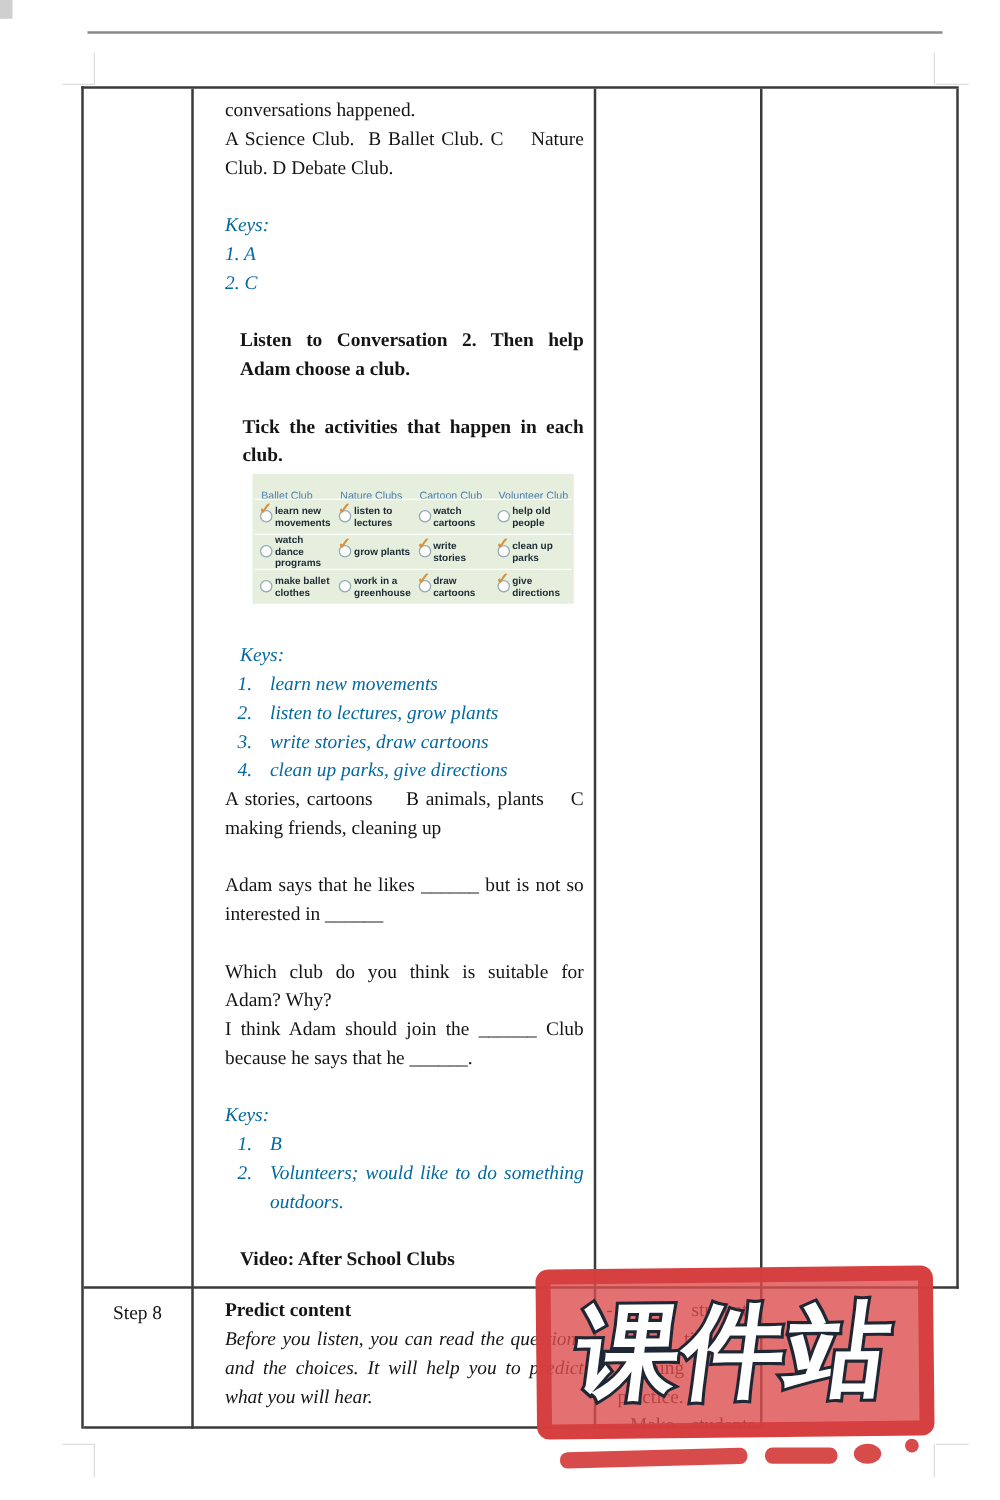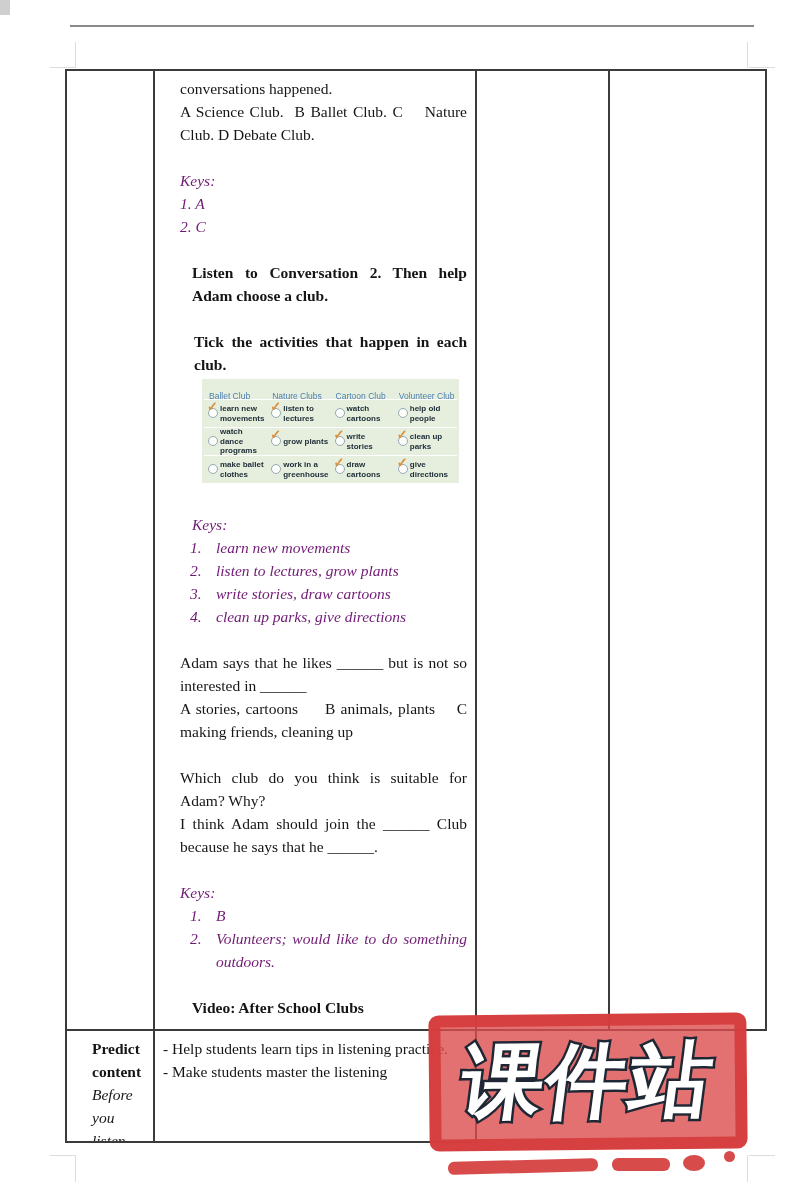--- a/index.html
+++ b/index.html
@@ -11,21 +11,21 @@
   .mark{position:absolute;background:#dcdcdc;}
   
   .doc-table{position:absolute;left:65px;top:69px;display:grid;
              grid-template-columns:88px 322px 133px 157px;
              grid-template-rows:960px 112px;
              border-left:2px solid #3b3b3b;border-top:2px solid #3b3b3b;}
   .cell{box-sizing:border-box;border-right:2px solid #3b3b3b;border-bottom:2px solid #3b3b3b;
         font-size:15.5px;line-height:23px;overflow:hidden;}
   .cell-content{padding:6px 8px 0 25px;}
   .para{text-align:justify;}
-  .red{color:#701a75;font-style:italic;}
+  .red{color:#0369a1;font-style:italic;}
   .bold{font-weight:bold;}
   .mt23{margin-top:23px;}
   .mt30{margin-top:30px;}
   .ind12{margin-left:12px;}
   .ind14{margin-left:14px;}
   .key-item{display:flex;margin-left:10px;}
   .key-num{flex:0 0 26px;}
   .key-text{flex:1;text-align:justify;}
   
   .acttable{margin:3px 0 0 22px;width:257px;height:104px;background:#e6eedd;
@@ -172,22 +172,22 @@
         <div class="key-item">
             <span class="key-num">3.</span>
             <span class="key-text">write stories, draw cartoons</span>
           </div>
         <div class="key-item">
             <span class="key-num">4.</span>
             <span class="key-text">clean up parks, give directions</span>
           </div>
       </div>
 
+      <div class="para">A stories, cartoons &nbsp; &nbsp; B animals, plants &nbsp;&nbsp; C making friends, cleaning up</div>
       <div class="para mt23">Adam says that he likes ______ but is not so interested in ______</div>
-      <div class="para">A stories, cartoons &nbsp; &nbsp; B animals, plants &nbsp;&nbsp; C making friends, cleaning up</div>
 
       <div class="para mt23">Which club do you think is suitable for Adam? Why?</div>
       <div class="para">I think Adam should join the ______ Club because he says that he ______.</div>
 
       <div class="red mt23">
         <div>Keys:</div>
         <div class="key-item">
             <span class="key-num">1.</span>
             <span class="key-text">B</span>
           </div>
@@ -196,20 +196,23 @@
             <span class="key-text">Volunteers; would like to do something outdoors.</span>
           </div>
       </div>
 
       <div class="bold ind12 mt23">Video: After School Clubs</div>
     </div>
 
     <div class="cell"></div>
     <div class="cell"></div>
 
+    <div class="cell step-cell">
+      <span>Step 8</span>
+    </div>
 
     <div class="cell cell-content">
       <div class="bold">Predict content</div>
       <div class="para italic" style="">Before you listen, you can read the questions and the choices. It will help you to predict what you will hear.</div>
     </div>
 
 
     <div class="cell c4-cell">
       <div class="hang">- Help students learn tips in listening practice.</div>
       <div class="hang">- Make students master the listening</div>

